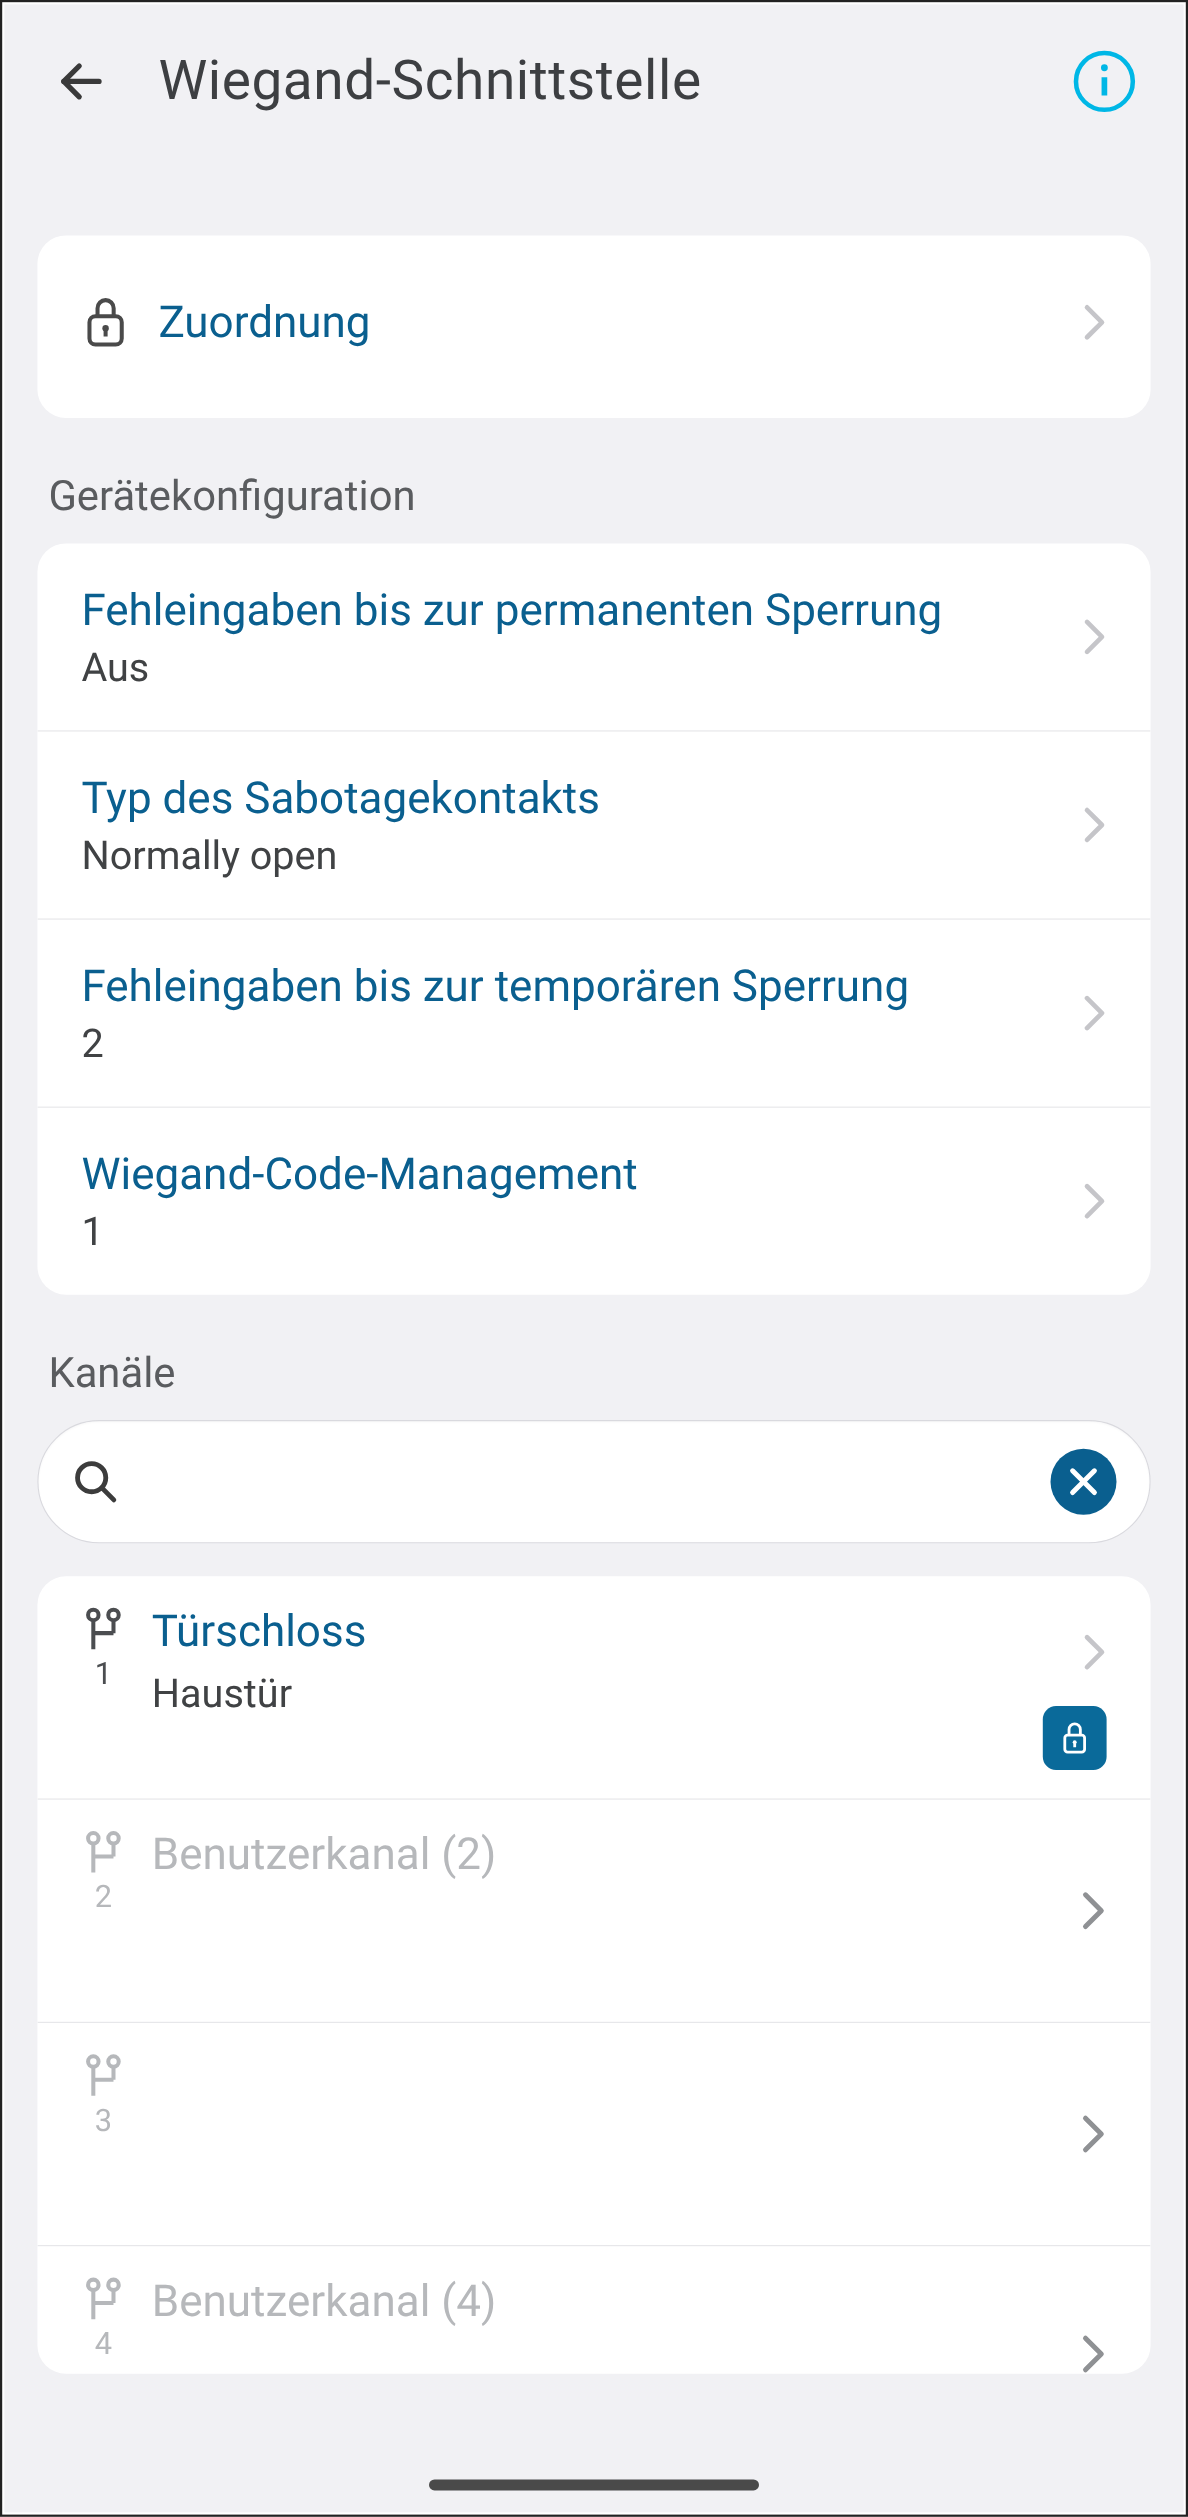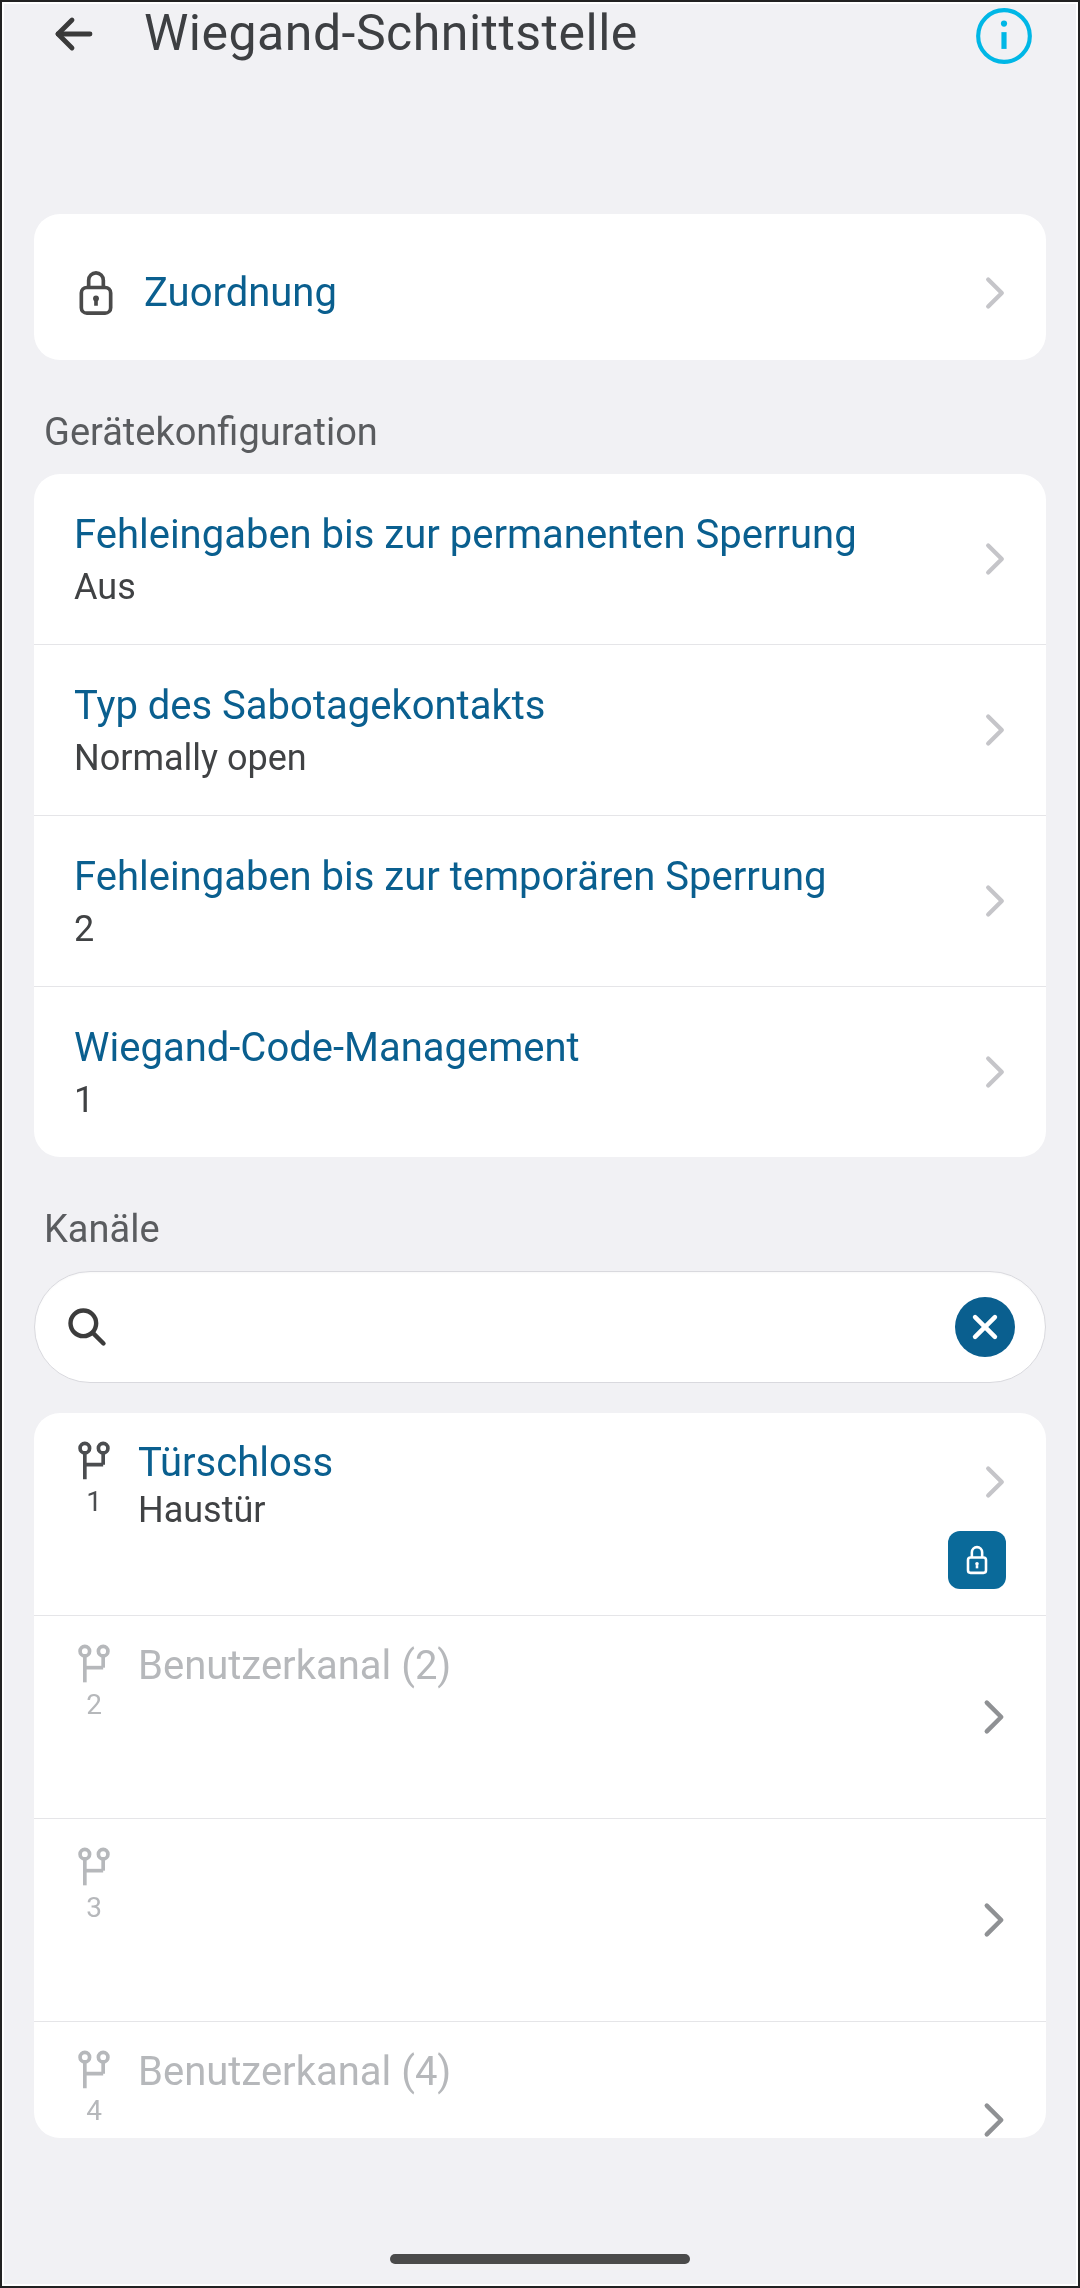--- a/index.html
+++ b/index.html
@@ -28,20 +28,21 @@
   }
   .screen{
     position:absolute;
     inset:2px;
     background:var(--bg);
     overflow:hidden;
   }
   
   .header{
     display:flex;
+    align-items:center;
     height:140px;
     padding:0 40px;
   }
   .back-btn{
     width:60px;height:60px;display:flex;align-items:center;justify-content:center;
     color:#3a3a3a;
   }
   .header-title{
     flex:1;
     font-size:50px;
@@ -152,21 +153,21 @@
   .ch-icon{
     width:60px;
     display:flex;flex-direction:column;align-items:center;
     color:#4b4d50;
   }
   .ch-icon.disabled{color:var(--disabled);}
   .ch-num{font-size:28px;margin-top:2px;color:inherit;}
   .ch-text{margin-left:14px;}
   .ch-title{font-size:40px;color:var(--primary);line-height:1.2;}
   .ch-title.disabled{color:var(--disabled);}
-  .ch-sub{font-size:36px;color:#404244;margin-top:2px;}
+  .ch-sub{font-size:36px;color:#404244;margin-top:12px;}
   .ch-right{display:flex;flex-direction:column;align-items:flex-end;justify-content:space-between;align-self:stretch;}
   .badge-lock{
     width:58px;height:58px;border-radius:12px;background:#0a6a9a;
     display:flex;align-items:center;justify-content:center;color:#fff;
     margin-top:16px;
   }
   .home-indicator{
     position:absolute;
     bottom:20px;left:50%;transform:translateX(-50%);
     width:300px;height:10px;border-radius:6px;background:#4a4a4a;
@@ -190,21 +191,21 @@
       <svg width="62" height="62" viewBox="0 0 24 24" fill="none" stroke="currentColor" stroke-width="1.6">
           <circle cx="12" cy="12" r="10"></circle>
           <line x1="12" y1="10.5" x2="12" y2="17" stroke-width="2"></line>
           <circle cx="12" cy="7.2" r="1.2" fill="currentColor" stroke="none"></circle>
         </svg>
     </div>
   </div>
 
   <div class="section" style="margin-top:70px">
     <div class="card">
-      <div class="row" style="padding-top:44px;padding-bottom:32px;">
+      <div class="row" style="padding-top:44px;padding-bottom:52px;">
         <div class="icon-slot">
           <svg width="44" height="52" viewBox="0 0 24 28" fill="none" stroke="#4a4a4a" stroke-width="2">
               <rect x="4" y="11" width="16" height="14" rx="3"></rect>
               <path d="M8 11 V7 a4 4 0 0 1 8 0 v4"></path>
               <circle cx="12" cy="17" r="1.6" fill="#4a4a4a" stroke="none"></circle>
               <line x1="12" y1="18" x2="12" y2="21"></line>
             </svg>
         </div>
         <div class="content">
           <div class="label">Zuordnung</div>

